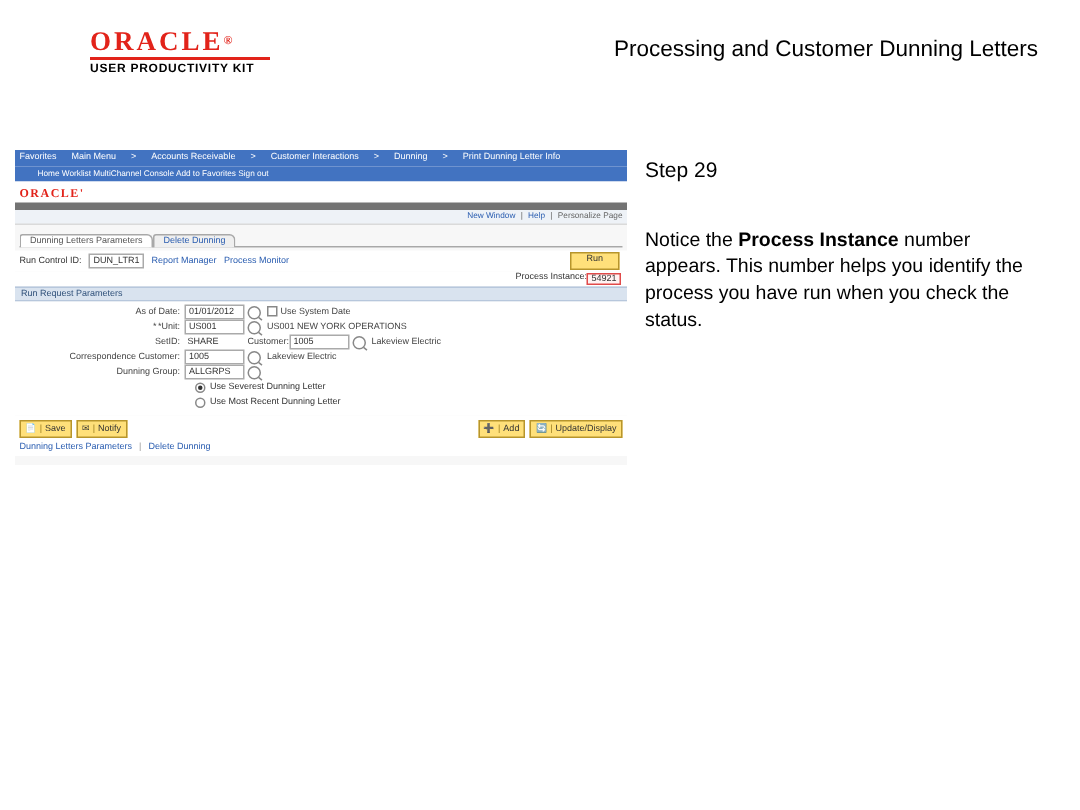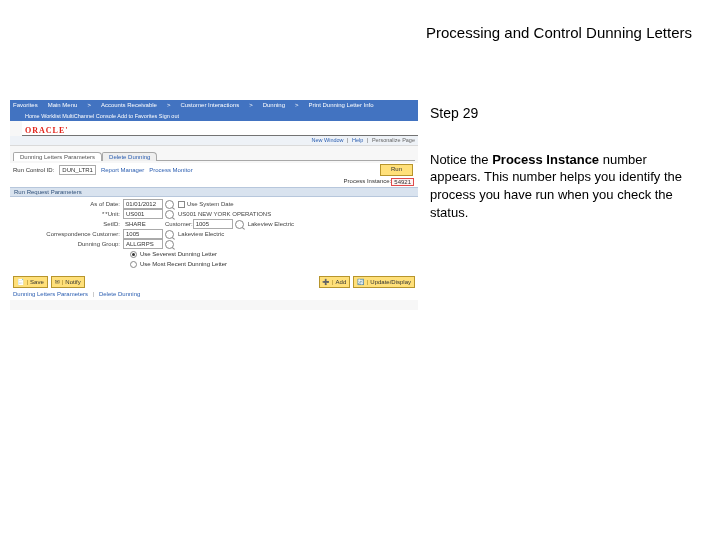--- a/index.html
+++ b/index.html
@@ -104,24 +104,23 @@
     line-height: 10px;
     padding: 0 3px;
     font-size: 5.5px;
     display: flex;
     gap: 12px;
   }
   .app-brand {
     background: #fff;
     height: 14px;
     display: flex;
-    align-items: flex-end;
-    padding: 0 3px;
-    border-bottom: 1px solid #737373;
-    margin-left: 12px;
+    align-items: center;
+    padding: 0 3px;
+    border-bottom: 5px solid #737373;
   }
   .mini-oracle {
     color: #e2231a;
     font-family: "Times New Roman", serif;
     font-weight: bold;
     font-size: 8px;
     letter-spacing: 1px;
   }
   .app-newwin {
     background: #eef2f7;
@@ -336,21 +335,27 @@
     font-size: 6px;
     color: #2a5db0;
     background: #fff;
   }
   .footlink .pipe { color: #999; margin: 0 3px; }
 </style>
 </head>
 <body>
 
 <div class="upk-header">
-  <div class="slide-title">Processing and Control Dunning Letters</div>
+  <div class="oracle-logo">
+    <div class="oracle-wordmark">
+      <span>ORACLE</span><sup>®</sup>
+    </div>
+    <div class="oracle-upk">USER PRODUCTIVITY KIT</div>
+  </div>
+  <div class="slide-title">Processing and Customer Dunning Letters</div>
 </div>
 
 <div class="right-panel">
   <div class="step-label">Step 29</div>
   <div class="instr">
     <span>Notice the </span><b>Process Instance</b><span> number appears. This number helps you identify the process you have run when you check the status.</span>
   </div>
 </div>
 
 <div class="app-shot">

